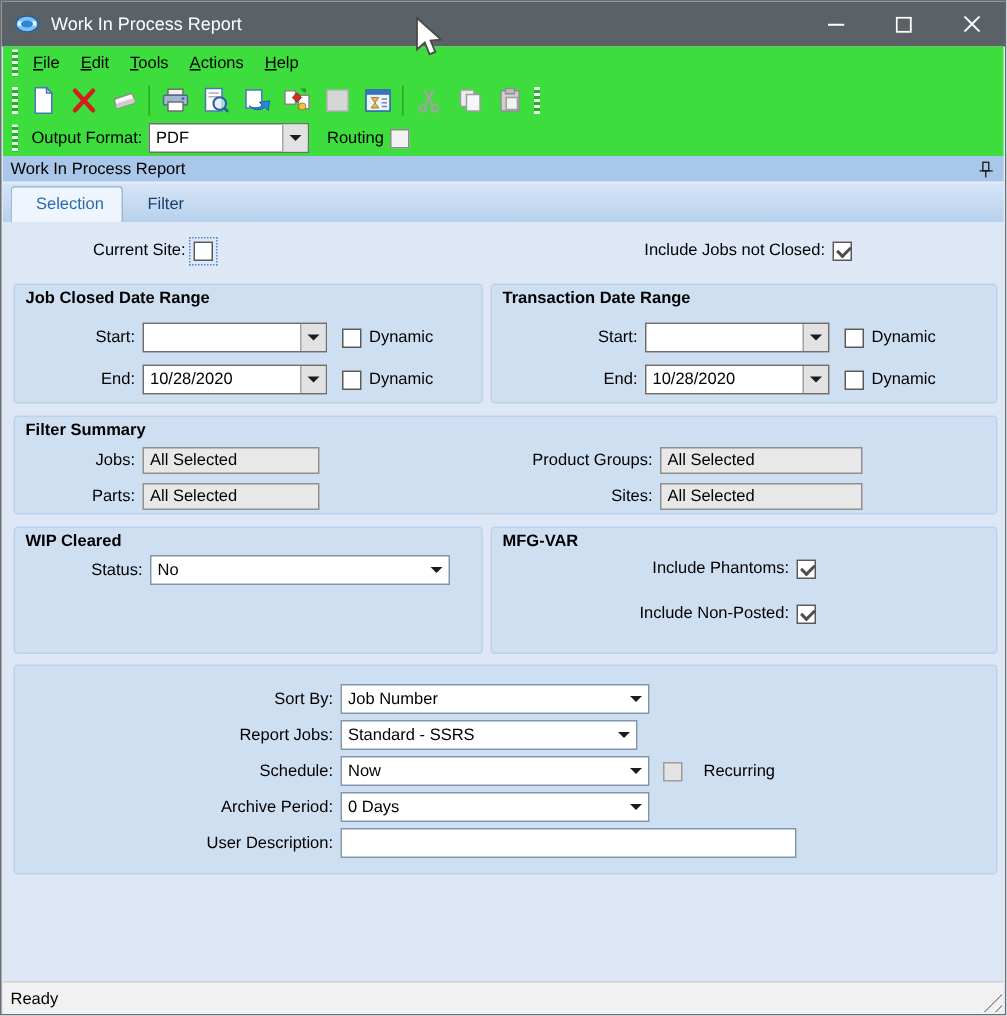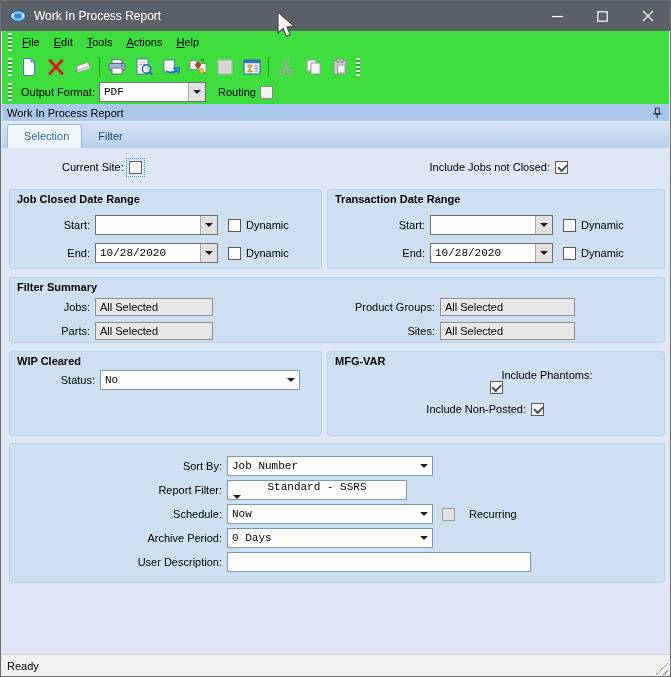--- a/index.html
+++ b/index.html
@@ -36,21 +36,21 @@
   
   .page { position:absolute; top:147px; left:1px; right:1px; bottom:22px; background:#dde7f6; }
   .lbl { text-align:right; margin-right:5px; white-space:nowrap; }
   .row { position:absolute; display:flex; align-items:center; height:20px; }
 
   .cb { width:13px; height:13px; background:#fff; border:1px solid #58595b; position:relative; flex:0 0 auto; }
   .cb.checked::after { content:""; position:absolute; left:1.5px; top:2px; width:7px; height:3.5px; border-left:2px solid #4d4d4d; border-bottom:2px solid #4d4d4d; transform:rotate(-45deg); }
   .cb.focus { outline:1px dotted #4a8ad4; outline-offset:2px; }
   .cb.disabled { background:#e3e3e3; border-color:#9c9c9c; }
 
-  .combo { height:20px; background:#fff; border:1px solid #6f6f6f; display:flex; align-items:center;font-family:Liberation Mono, monospace; }
+  .combo { height:20px; background:#fff; border:1px solid #6f6f6f; display:flex; align-items:center; }
   .combo .val { flex:1; padding:0 4px; white-space:nowrap; overflow:hidden; }
   .combo .btn { width:17px; align-self:stretch; background:#e2e2e2; border-left:1px solid #a6a6a6; display:flex; align-items:center; justify-content:center; }
   .arrow { width:0; height:0; border-left:4px solid transparent; border-right:4px solid transparent; border-top:4px solid #1c1c1c; }
   .combo.flat { border-color:#7f96ac; }
   .combo.flat .btn { background:transparent; border-left:none; }
 
   .rofield { height:18px; background:#e8e8e8; border:1px solid #8f8f8f; display:flex; align-items:center; padding:0 4px; }
   .ud-input { height:20px; border:1px solid #7f96ac; font:11px "Liberation Sans",sans-serif; padding:0 4px; background:#fff; }
 
   .group { position:absolute; background:#cfdff2; border:1px solid #bed1e9; border-radius:3px; }
@@ -317,43 +317,43 @@
           <span class="val">No</span>
           <span class="btn">
               <span class="arrow"></span>
             </span>
         </div>
       </div>
     </div>
 
     <div class="group" style="top:203px; left:325px; width:338px; height:85px;">
       <span class="gtitle">MFG-VAR</span>
-      <div class="row" style="top:17px; left:0; right:0;flex-direction:column;">
+      <div class="row" style="top:17px; left:0; right:0;">
         <span class="lbl" style="width:198px;">Include Phantoms:</span>
         <span class="cb checked"></span>
       </div>
       <div class="row" style="top:47px; left:0; right:0;">
         <span class="lbl" style="width:198px;">Include Non-Posted:</span>
         <span class="cb checked"></span>
       </div>
     </div>
 
     <div class="group" style="top:295px; left:7px; width:656px; height:140px;">
       <div class="row" style="top:12px; left:0; right:0;">
         <span class="lbl" style="width:212px;">Sort By:</span>
         <div class="combo flat" style="width:206px;">
           <span class="val">Job Number</span>
           <span class="btn">
               <span class="arrow"></span>
             </span>
         </div>
       </div>
       <div class="row" style="top:36px; left:0; right:0;">
-        <span class="lbl" style="width:212px;">Report Filter:</span>
-        <div class="combo flat" style="width:180px;flex-direction:column;">
+        <span class="lbl" style="width:212px;">Report Jobs:</span>
+        <div class="combo flat" style="width:198px;">
           <span class="val">Standard - SSRS</span>
           <span class="btn">
               <span class="arrow"></span>
             </span>
         </div>
       </div>
       <div class="row" style="top:60px; left:0; right:0;">
         <span class="lbl" style="width:212px;">Schedule:</span>
         <div class="combo flat" style="width:206px;">
           <span class="val">Now</span>

